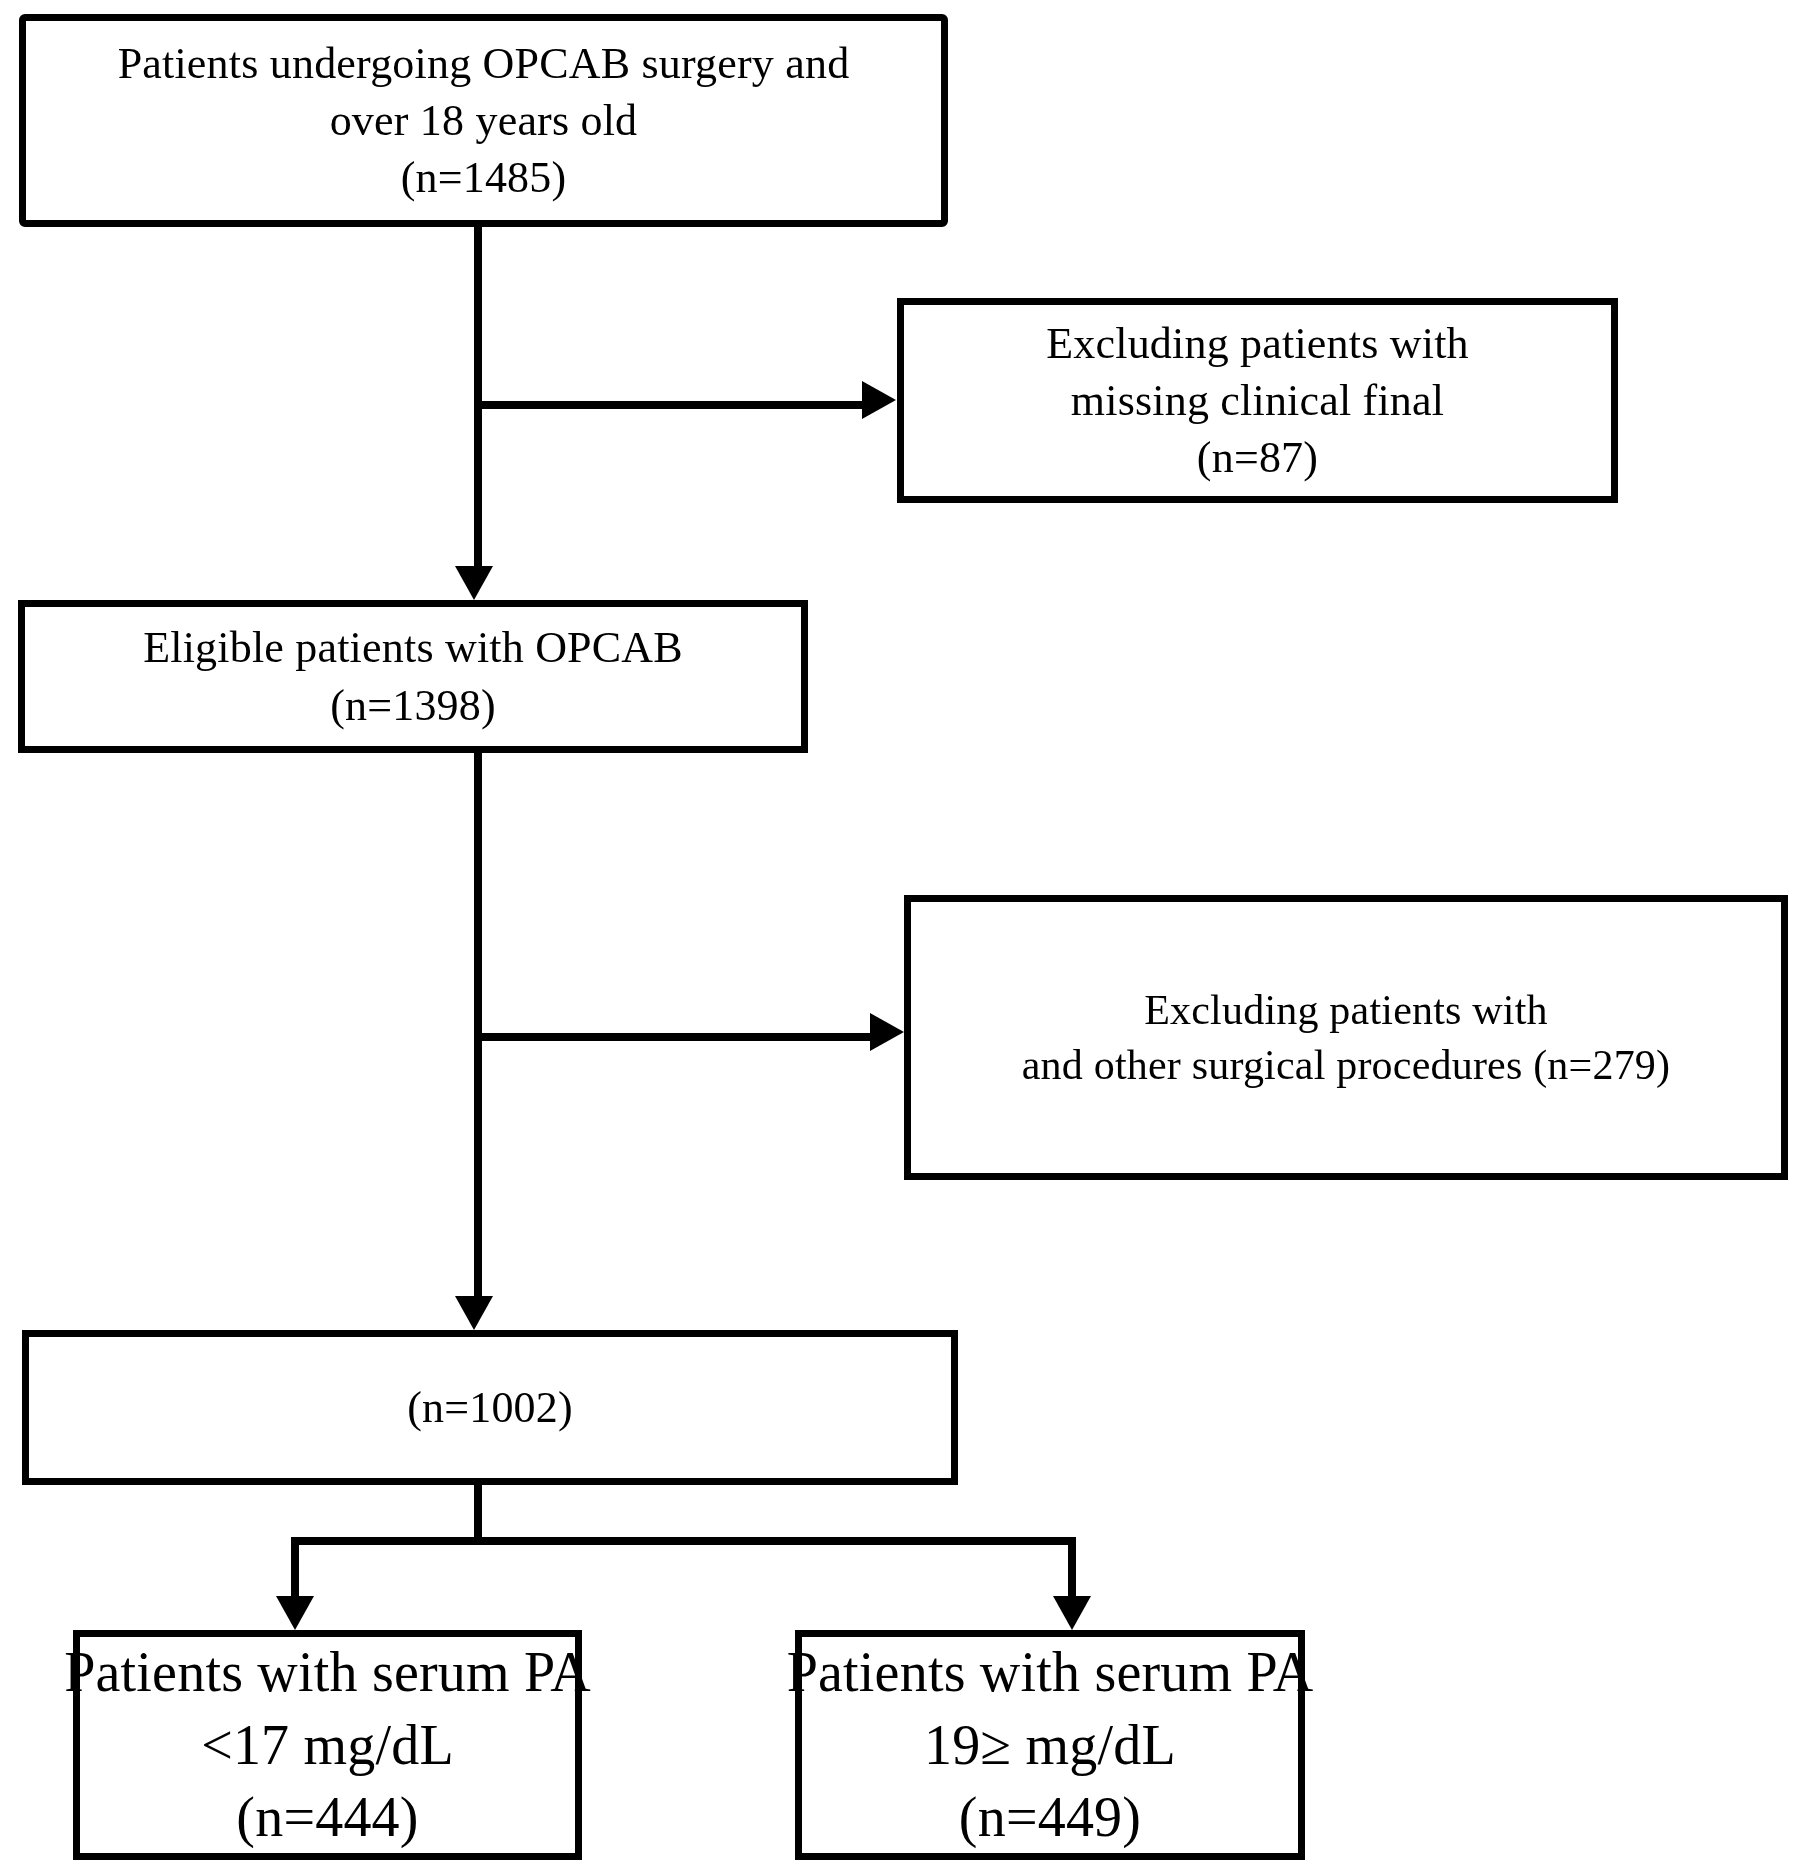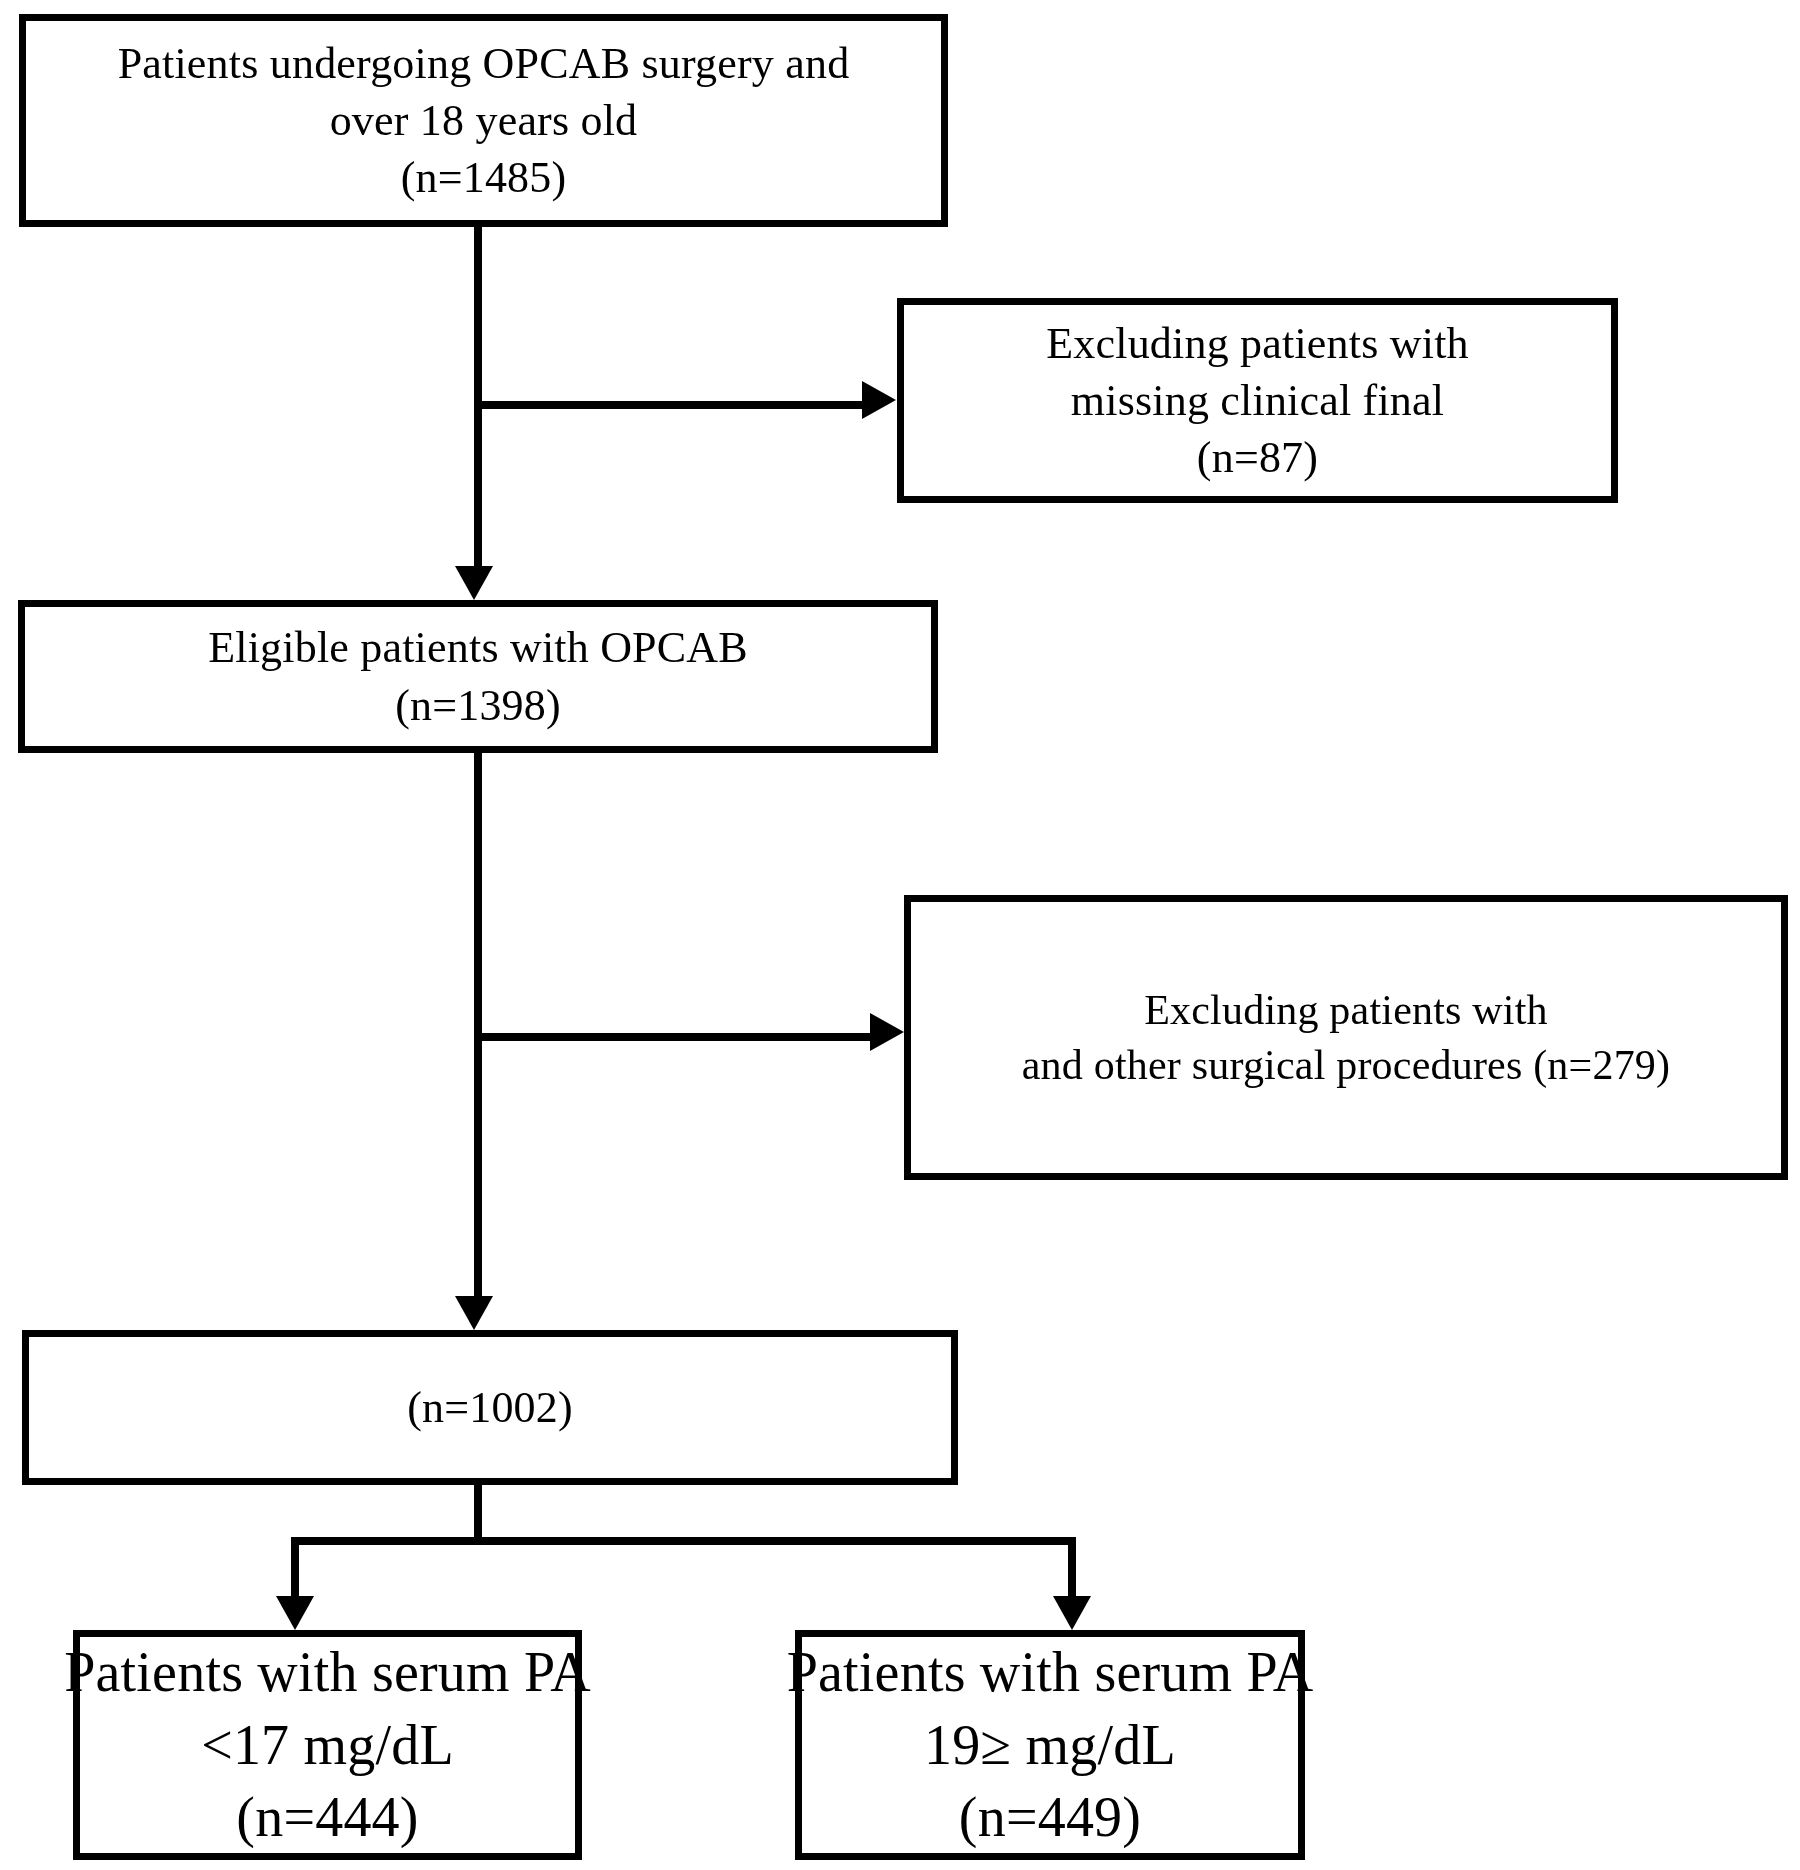--- a/index.html
+++ b/index.html
@@ -28,23 +28,23 @@
     text-align: center;
   }
   .node .line {
     display: block;
     white-space: nowrap;
     line-height: 1.30;
     font-size: 44px;
     letter-spacing: 0.2px;
   }
   
-  #node-screened   { left: 19px;  top: 14px;   width: 929px;  height: 213px; }
+  #node-screened   { left: 19px;  top: 14px;   width: 929px;  height: 213px; border-radius: 6px; }
   #node-excl-1     { left: 897px; top: 298px;  width: 721px;  height: 205px; }
-  #node-eligible   { left: 18px;  top: 600px;  width: 920px;  height: 153px; }
+  #node-eligible   { left: 18px;  top: 600px;  width: 790px;  height: 153px; }
   #node-excl-2     { left: 904px; top: 895px;  width: 884px;  height: 285px; }
   #node-included   { left: 22px;  top: 1330px; width: 936px;  height: 155px; }
   #node-group-low  { left: 73px;  top: 1630px; width: 509px;  height: 230px; }
   #node-group-high { left: 795px; top: 1630px; width: 510px;  height: 230px; }
 
   #node-excl-2 .line { font-size: 42px; }
   #node-group-low .line, #node-group-high .line { font-size: 56px; }
 
   
   .vline {

